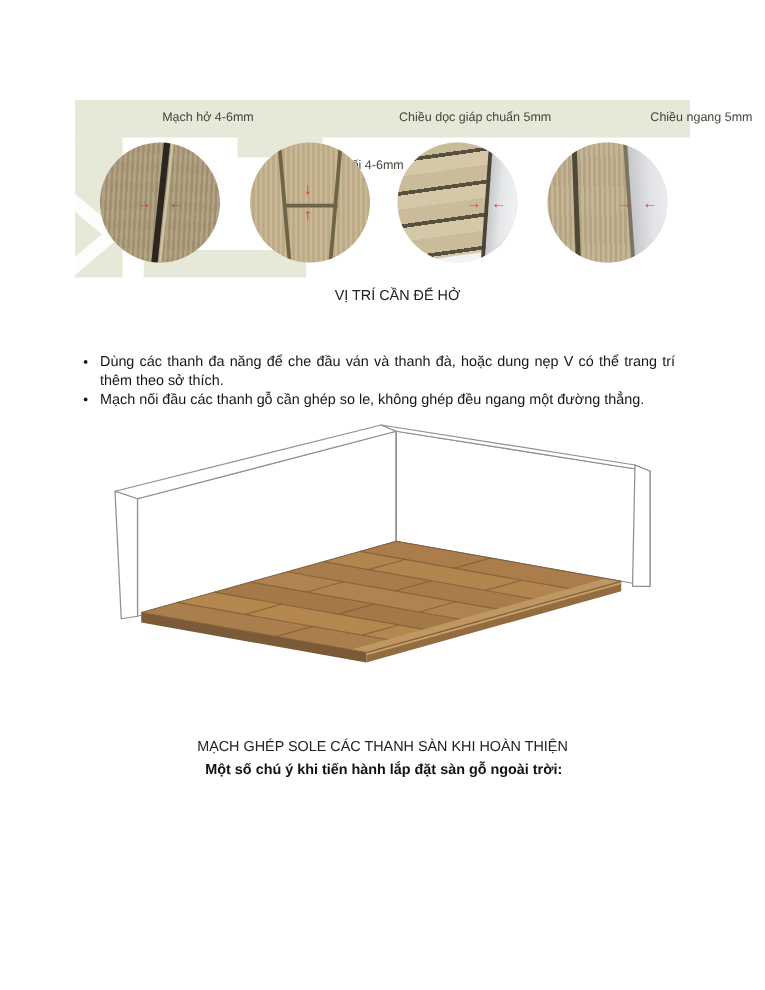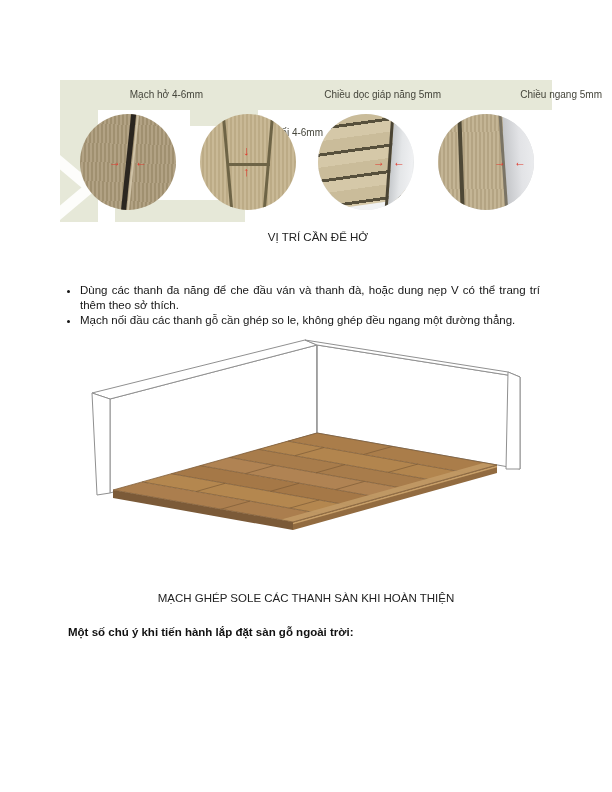--- a/index.html
+++ b/index.html
@@ -56,40 +56,40 @@
   
   .caption{position:absolute;left:0;width:612px;text-align:center;font-size:11.5px;color:#222;}
   .cap1{top:231px;margin-left:12px;} .cap2{top:592px;}
 
   .bullets{position:absolute;left:40px;top:271px;width:512px;}
   .bullets ul{margin:12px;padding:0 0 0 28px;list-style:disc;}
   .bullets li{font-size:11.5px;line-height:15px;text-align:justify;color:#161616;}
 
   .drawing{position:absolute;left:60px;top:333px;width:480px;height:215px;}
 
-  .notes-heading{position:absolute;left:68px;top:626px;width:478px;font-size:11.5px;font-weight:bold;color:#111;}
+  .notes-heading{position:absolute;left:68px;top:610px;width:478px;font-size:11.5px;font-weight:bold;color:#111;text-align:center;}
   .notes-body{position:absolute;left:68px;top:652px;width:478px;font-size:11.5px;line-height:15px;text-align:justify;color:#161616;}
 </style>
 </head>
 <body>
 
 <div class="page">
 
   <div class="photo-strip">
     <div class="band-top"></div>
     <div class="band-left">
       <div class="wm1"></div>
       <div class="wm2"></div>
     </div>
     <div class="band-mid"></div>
     <div class="band-bottom"></div>
 
     <div class="strip-label lbl1">Mạch hở 4-6mm</div>
     <div class="strip-label lbl2">Mạch nối 4-6mm</div>
-    <div class="strip-label lbl3">Chiều dọc giáp năng 5mm</div>
+    <div class="strip-label lbl3">Chiều dọc giáp chuẩn 5mm</div>
     <div class="strip-label lbl4">Chiều ngang 5mm</div>
 
     <div class="circle c1">
       <div class="gap"></div>
       <div class="gap-hl"></div>
       <span class="arr arr-l">→</span>
       <span class="arr arr-r">←</span>
     </div>
 
     <div class="circle c2">

